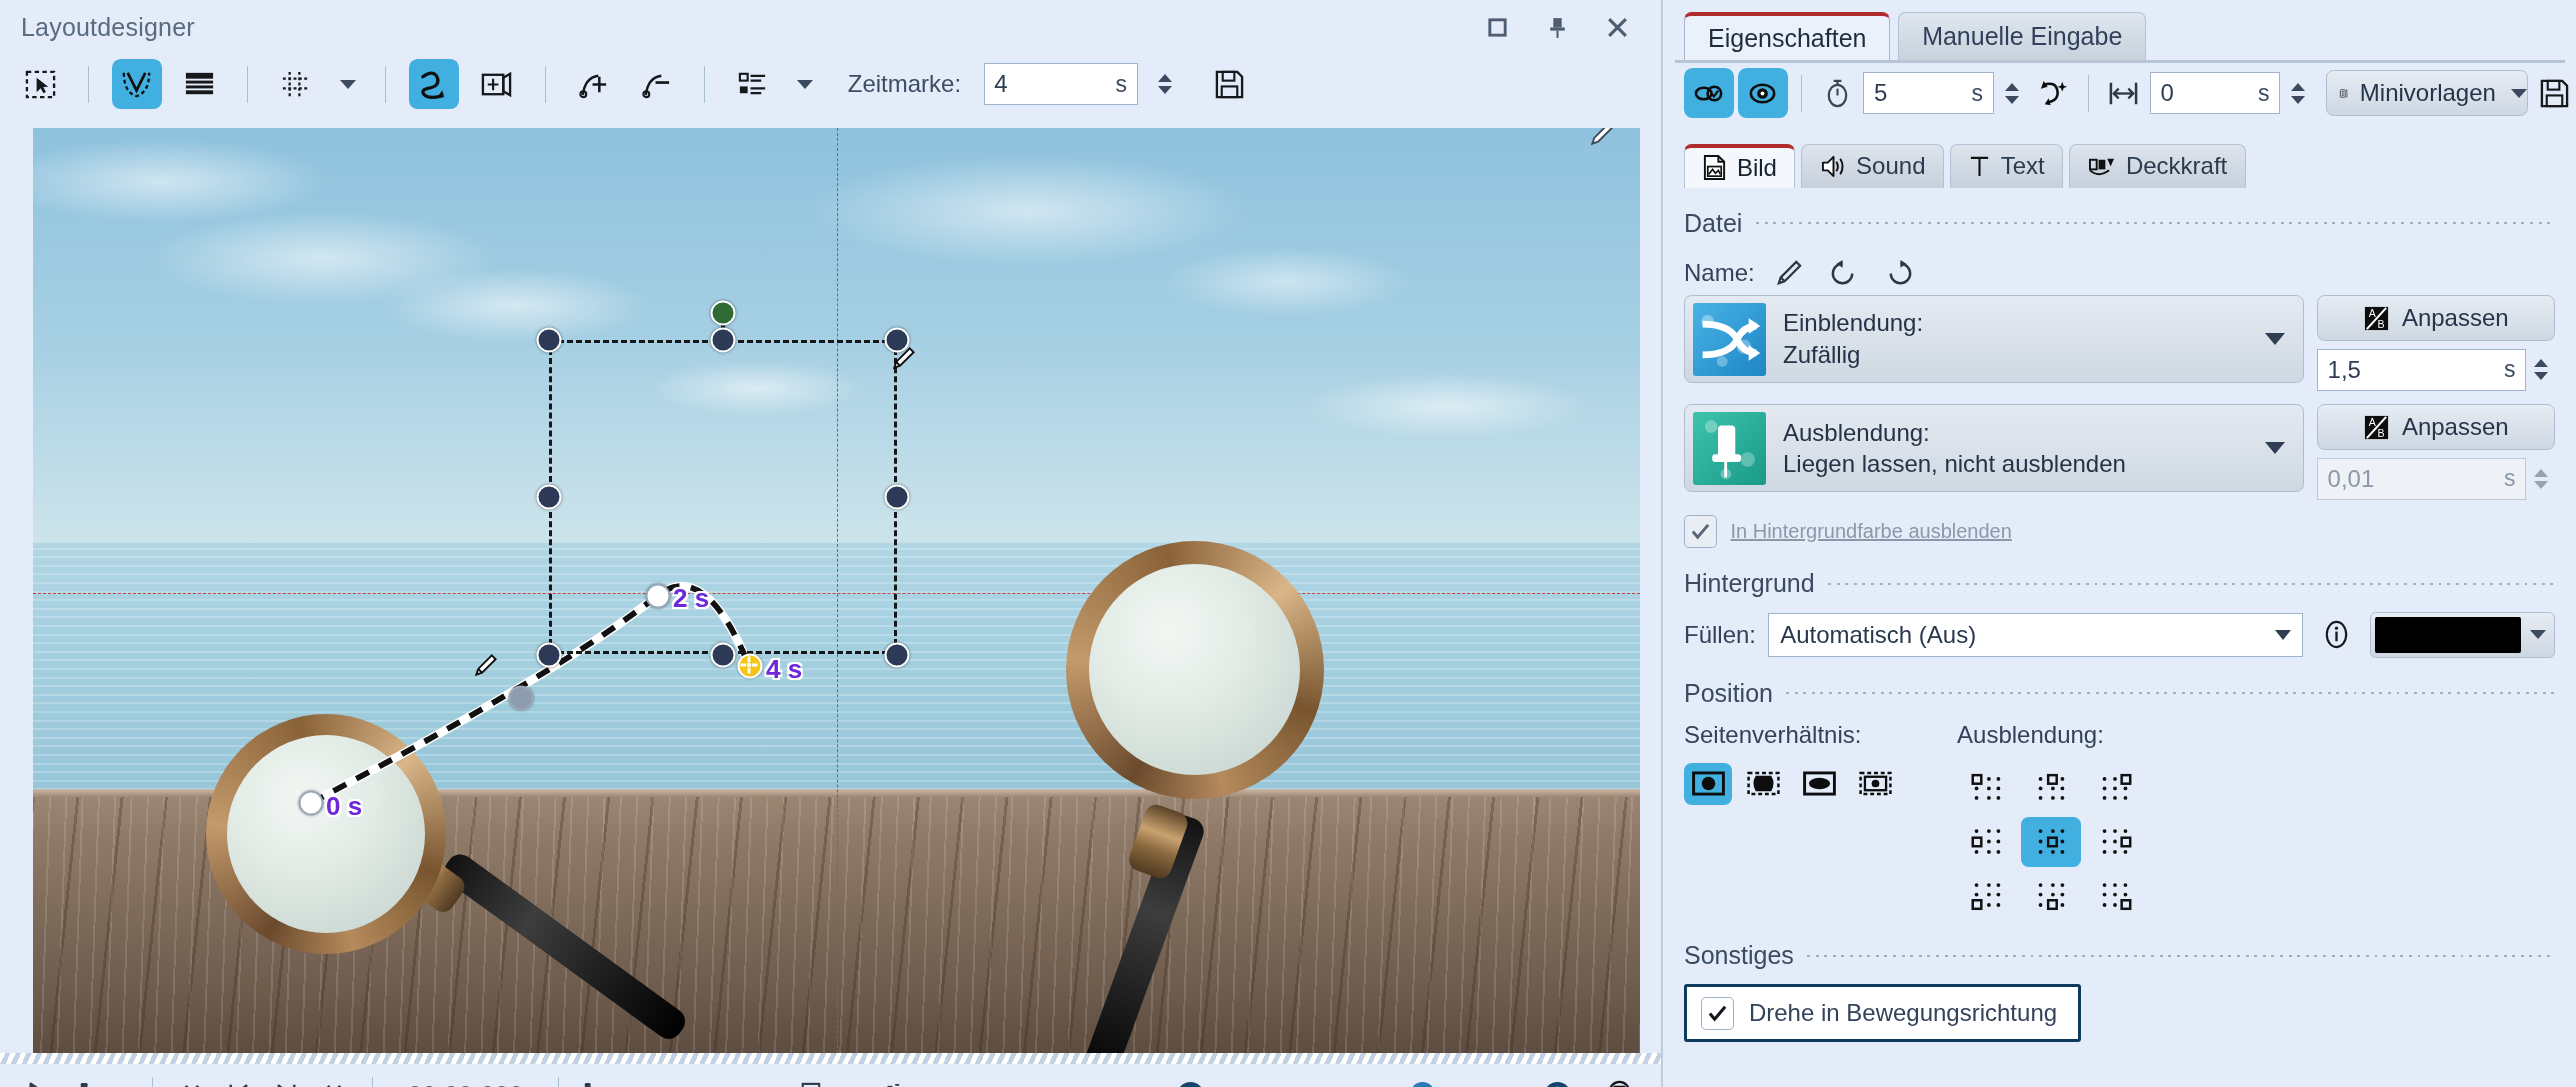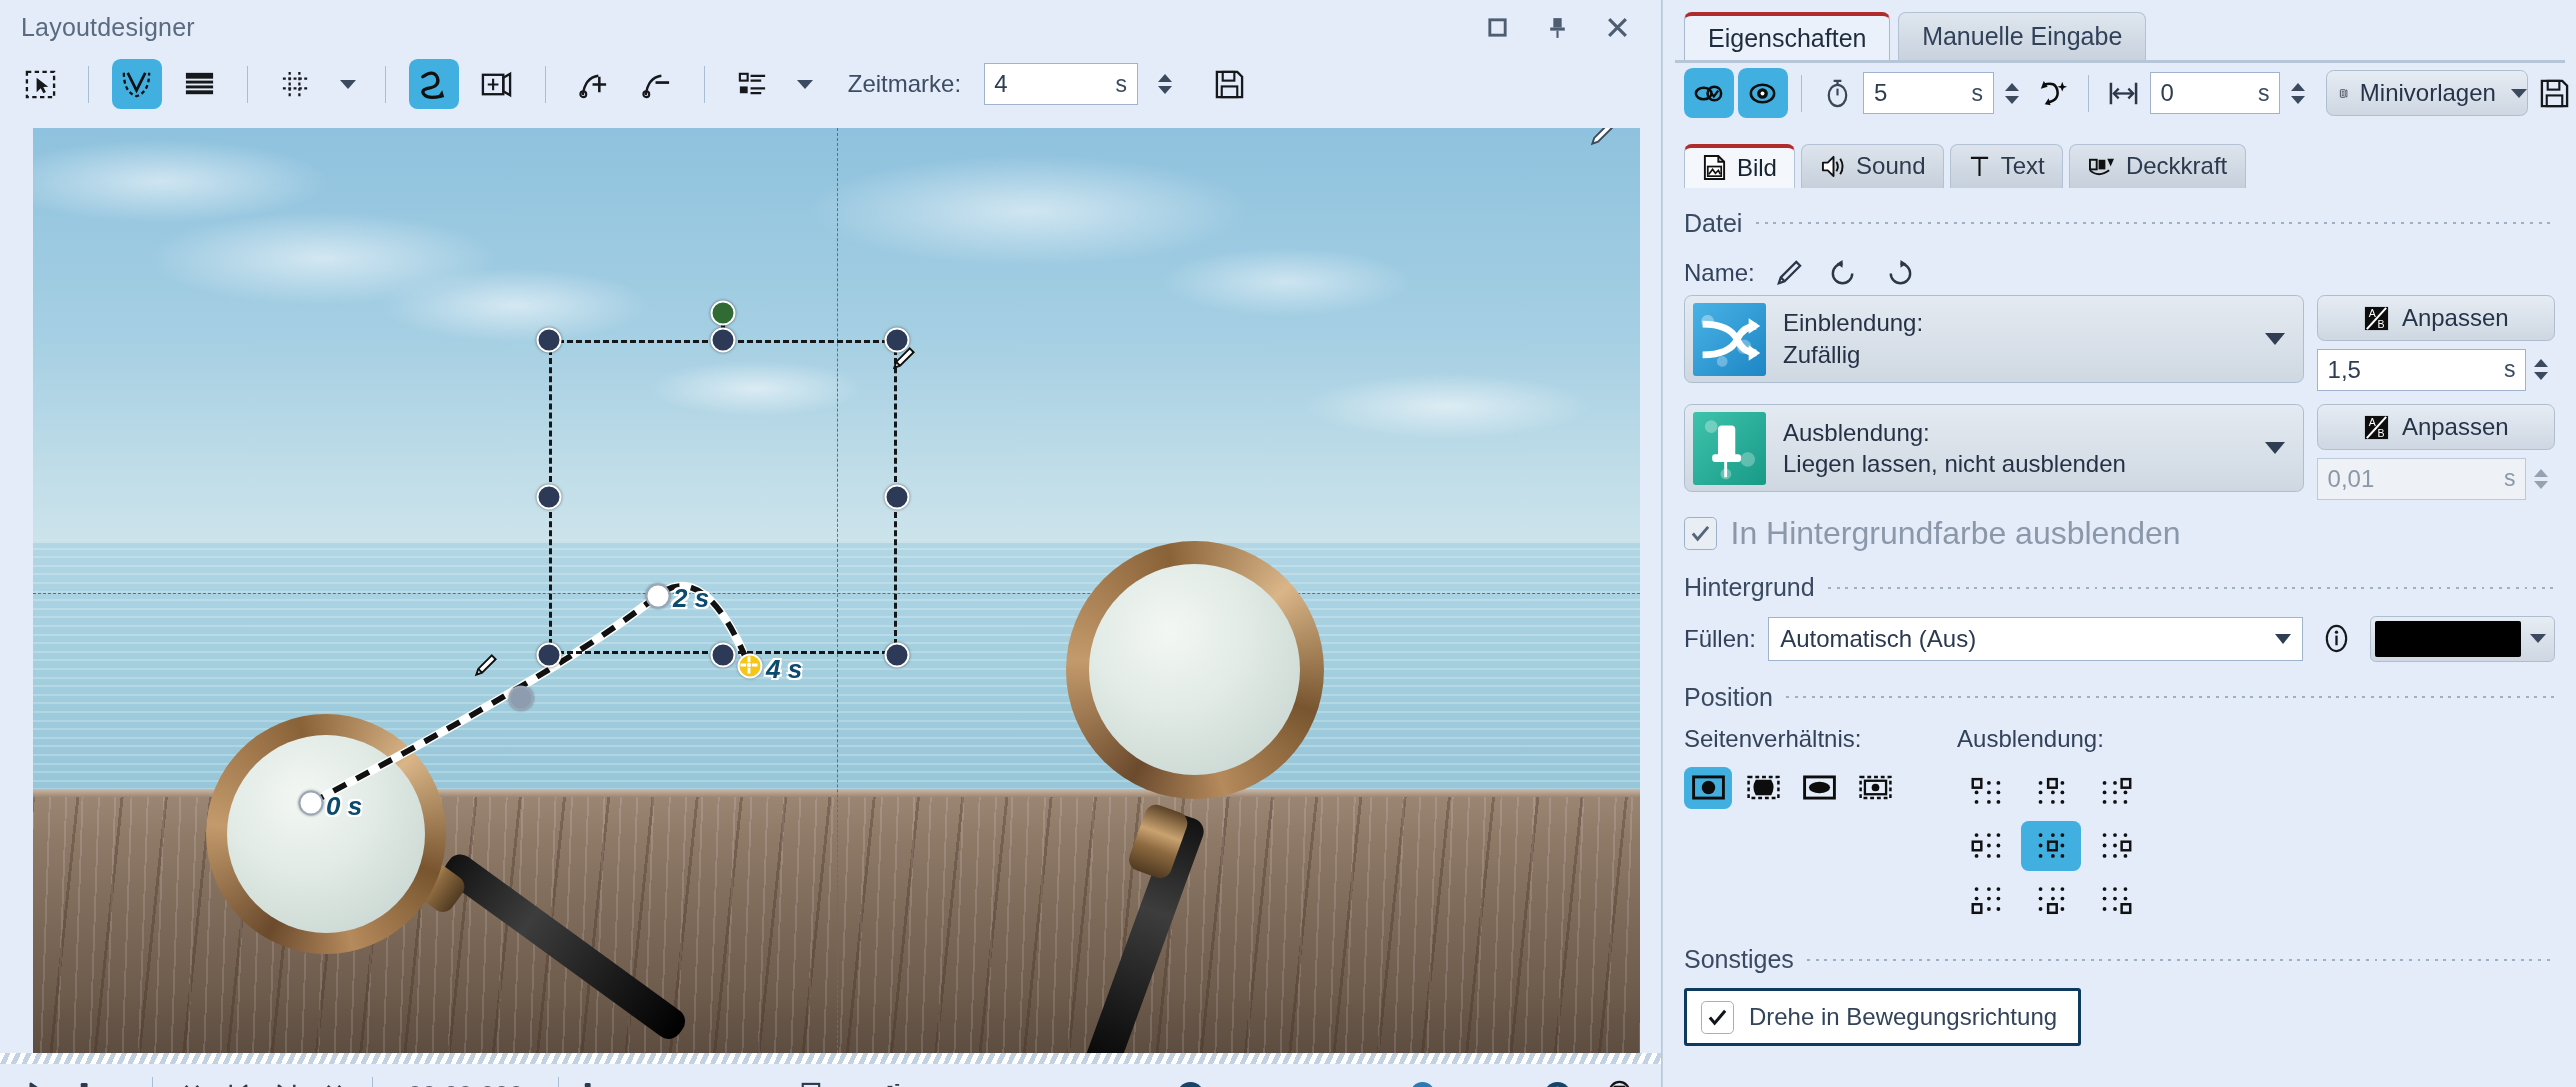--- a/index.html
+++ b/index.html
@@ -101,23 +101,23 @@
     background:#2c3a58;border:2.9px solid #ffffff;box-sizing:border-box;
     box-shadow:0 0 2.9px rgba(0,0,0,.55);transform:translate(-50%,-50%);cursor:pointer;}
   .handle.rot{background:#2f6b32;}
   .rot-stem{position:absolute;width:3.8px;background:#17171a;transform:translateX(-50%);}
 
   .kf{position:absolute;width:25px;height:25px;border-radius:50%;
     background:#ffffff;border:2.9px solid #9aa7b8;box-sizing:border-box;
     transform:translate(-50%,-50%);cursor:pointer;box-shadow:0 0 2.9px rgba(0,0,0,.4);}
   .kf.mid{background:#8d9cae;}
   .kf.cur{background:#f5c518;border-color:#ffffff;}
-  .kf-label{position:absolute;font-size:26px;font-weight:bold;color:#0c4a6e;
+  .kf-label{position:absolute;font-size:26px;font-weight:bold;color:#6d28d9;
     text-shadow:-1.9px -1.9px 0 #fff,1.9px -1.9px 0 #fff,-1.9px 1.9px 0 #fff,1.9px 1.9px 0 #fff,0 0 3.8px #fff;
-    white-space:nowrap;font-style:italic;}
+    white-space:nowrap;}
   .pen{position:absolute;transform:translate(-50%,-50%);}
 
   
   .lupe{position:absolute;transform-origin:50% 50%;}
   .lupe .lens{
     position:absolute;border-radius:50%;
     background:radial-gradient(circle at 38% 32%, #f3f7f4 0%, #e2ebe6 40%, #cfdbd6 75%, #c3d1cf 100%);
     box-sizing:border-box;
   }
   .lupe .ring{
@@ -207,21 +207,21 @@
     height:46px;border:1px solid #aebecf;border-radius:7.7px;box-sizing:border-box;
     background:linear-gradient(180deg,#e6ecf3,#ced7e2);
     display:flex;align-items:center;justify-content:center;gap:11.5px;
     font-size:24px;color:#26344a;cursor:pointer;white-space:nowrap;
   }
 
   .chk{width:33px;height:33px;border:1px solid #9db0c6;background:#fff;border-radius:4.8px;
     display:flex;align-items:center;justify-content:center;flex:none;cursor:pointer;box-sizing:border-box;}
   .chk.dim{background:#e9eef5;}
   .chkrow{display:flex;align-items:center;gap:13.5px;}
-  .chkrow .txt{font-size:32px;}
+  .chkrow .txt{font-size:20px;text-decoration:underline;}
   .dimtxt{color:#8b98a9;}
 
   .selbtn{
     width:48px;height:42px;border-radius:7.7px;display:flex;align-items:center;justify-content:center;cursor:pointer;flex:none;
   }
   .selbtn.active{background:#41b0e0;}
 
   .aligngrid{display:grid;grid-template-columns:repeat(3,60px);grid-template-rows:repeat(3,50px);gap:3.8px;}
   .aligncell{width:60px;height:50px;border-radius:7.7px;display:flex;align-items:center;justify-content:center;cursor:pointer;}
   .aligncell.active{background:#41b0e0;}

